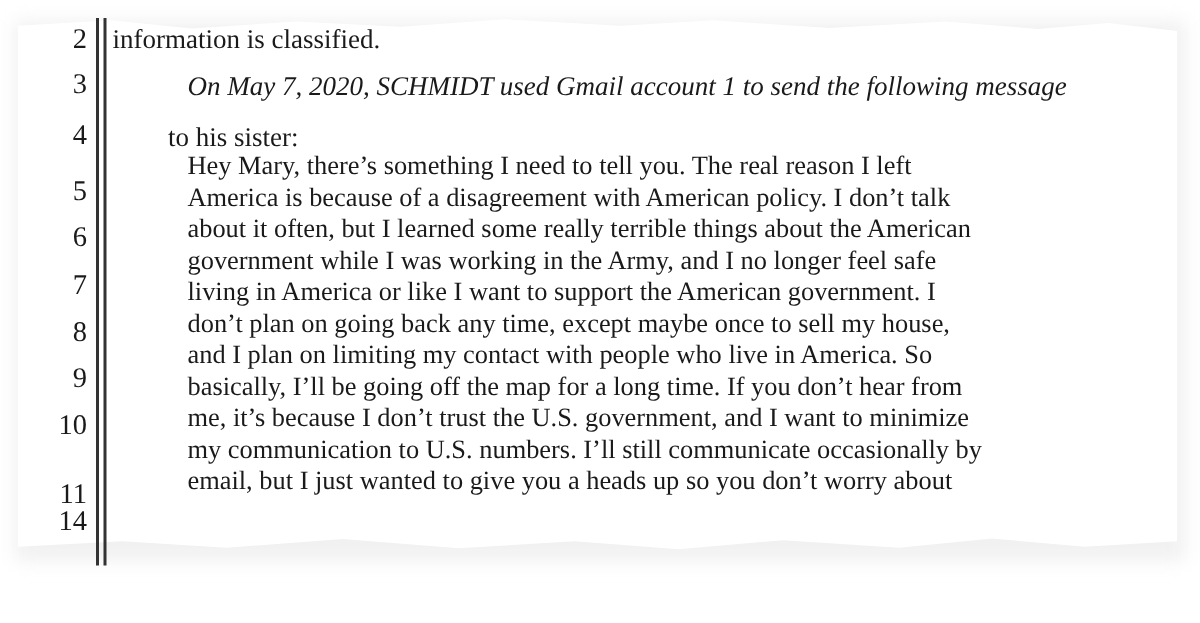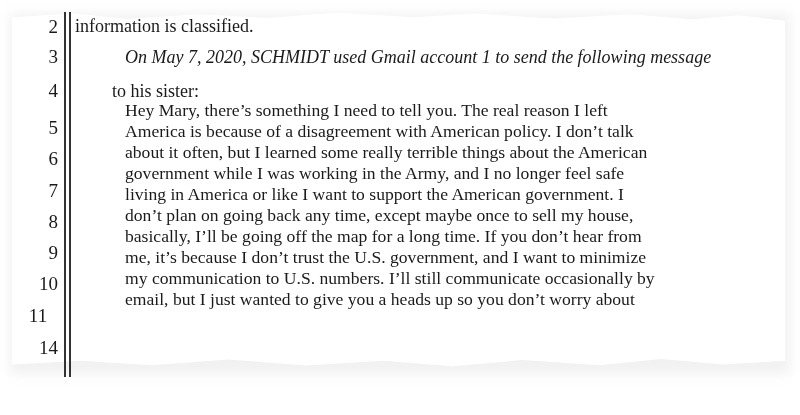--- a/index.html
+++ b/index.html
@@ -46,34 +46,35 @@
 
 <div class="line-no" style="left:18px; top:17px;">2</div>
 <div class="line-no" style="left:18px; top:47px;">3</div>
 <div class="line-no" style="left:18px; top:81px;">4</div>
 <div class="line-no" style="left:18px; top:118px;">5</div>
 <div class="line-no" style="left:18px; top:149px;">6</div>
 <div class="line-no" style="left:18px; top:181px;">7</div>
 <div class="line-no" style="left:18px; top:212px;">8</div>
 <div class="line-no" style="left:18px; top:243px;">9</div>
 <div class="line-no" style="left:18px; top:274px;">10</div>
-<div class="line-no" style="left:18px; top:306px;text-align:center;">11</div>
+<div class="line-no" style="left:18px; top:320px;">11</div>
 <div class="line-no" style="left:18px; top:338px;">14</div>
 
 <div class="rule" style="left:64px;"></div>
 <div class="rule" style="left:69px;"></div>
 
 <div class="txt" style="left:75px; top:16px;">information is classified.</div>
 <div class="txt" style="left:125px; top:47px;font-style:italic;">On May 7, 2020, SCHMIDT used Gmail account 1 to send the following message</div>
 <div class="txt" style="left:75px; top:81px;margin-left:37px;">to his sister:</div>
 
 <div class="quote">
   <div>Hey Mary, there’s something I need to tell you. The real reason I left</div>
   <div>America is because of a disagreement with American policy. I don’t talk</div>
   <div>about it often, but I learned some really terrible things about the American</div>
   <div>government while I was working in the Army, and I no longer feel safe</div>
   <div>living in America or like I want to support the American government. I</div>
   <div>don’t plan on going back any time, except maybe once to sell my house,</div>
+  <div>and I plan on limiting my contact with people who live in America. So</div>
   <div>basically, I’ll be going off the map for a long time. If you don’t hear from</div>
   <div>me, it’s because I don’t trust the U.S. government, and I want to minimize</div>
   <div>my communication to U.S. numbers. I’ll still communicate occasionally by</div>
   <div>email, but I just wanted to give you a heads up so you don’t worry about</div>
 </div>
 
 </body></html>

